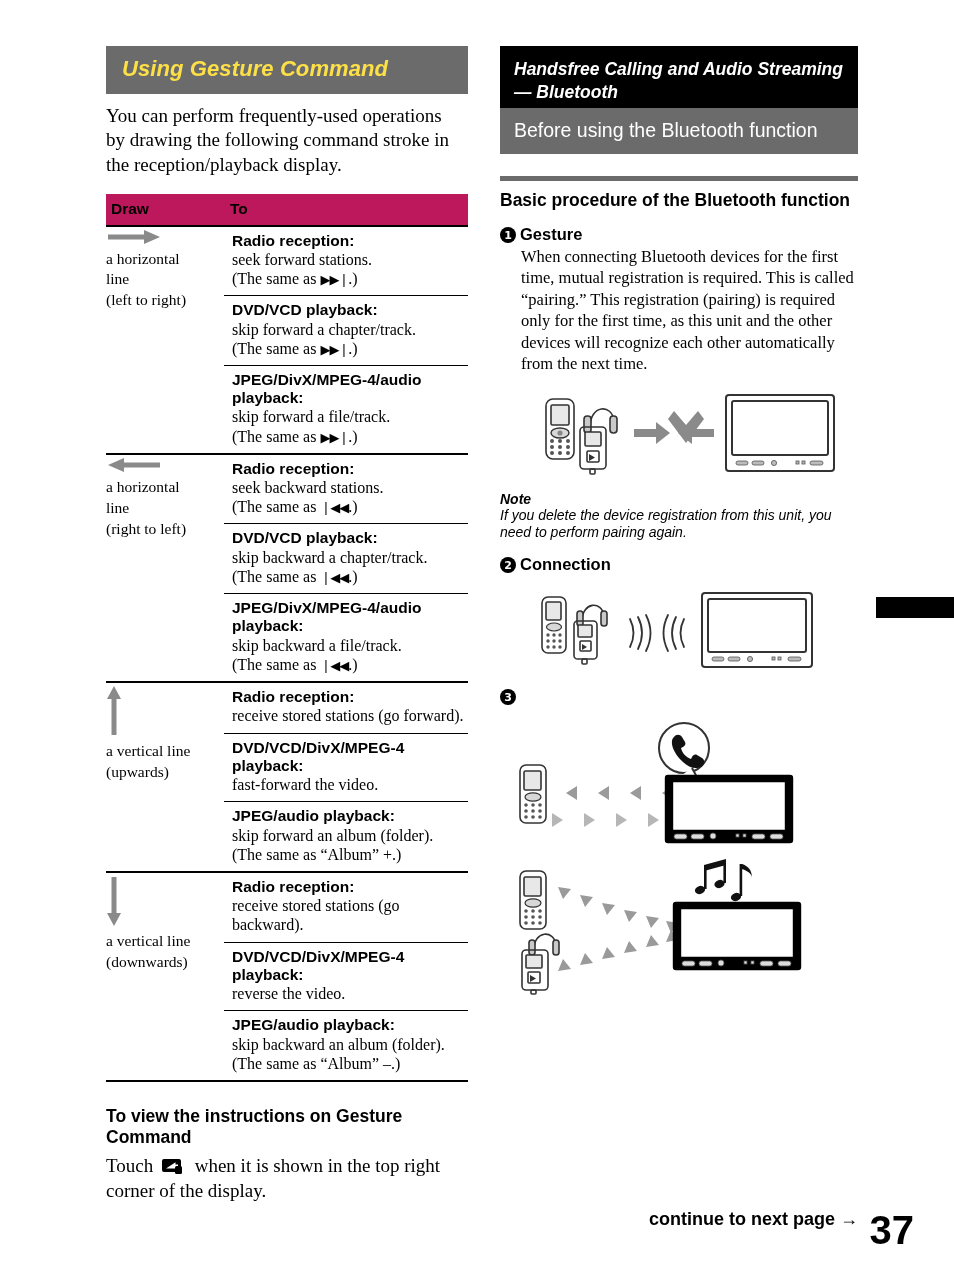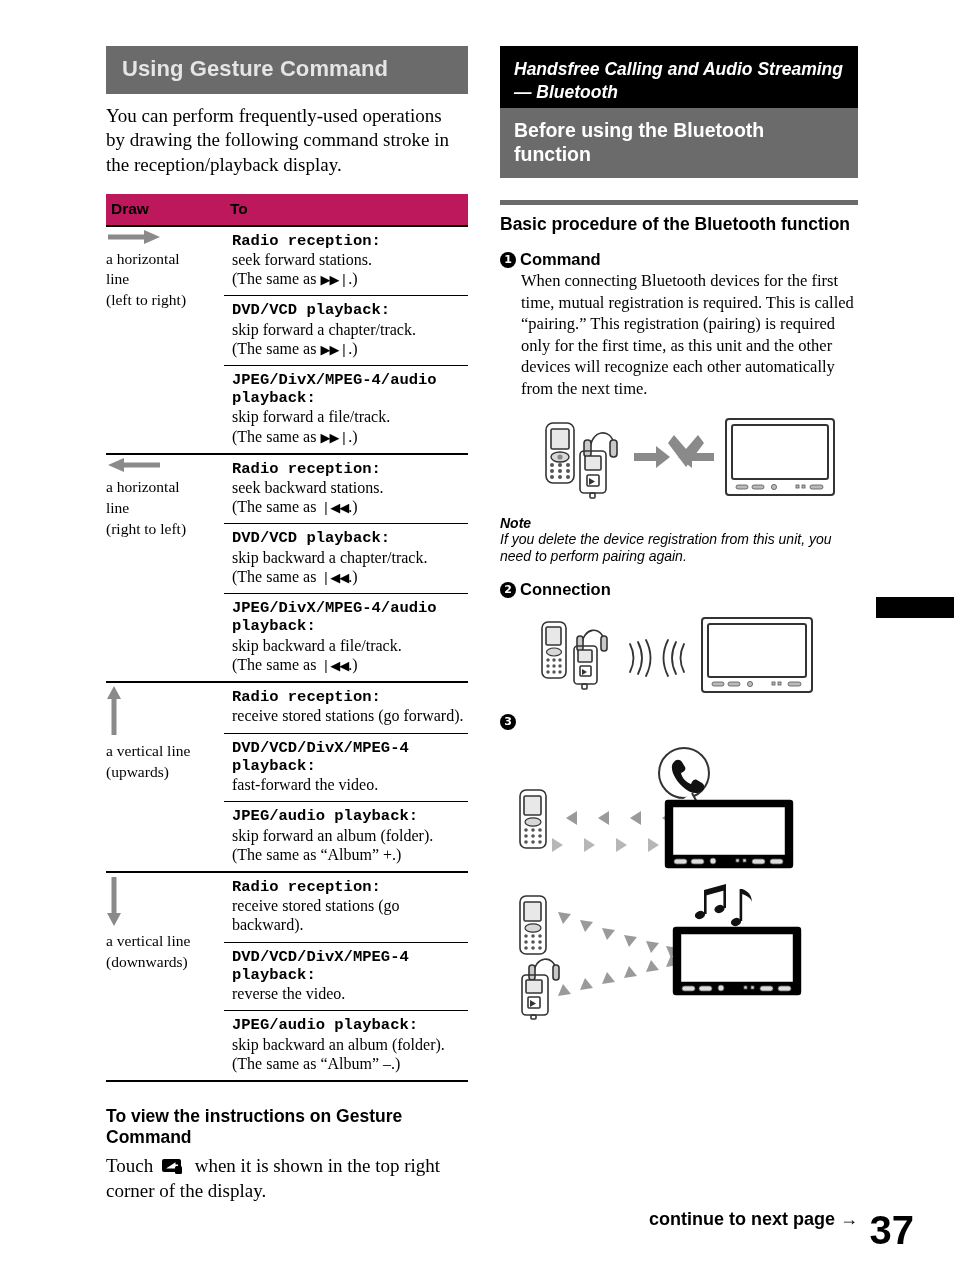--- a/index.html
+++ b/index.html
@@ -13,40 +13,41 @@
     overflow: hidden;
   }
   .page { position: relative; width: 954px; height: 1268px; }
 
   
   .col-left  { position:absolute; left:106px; top:46px;  width:362px; }
   .col-right { position:absolute; left:500px; top:46px;  width:358px; }
 
   
   .bar-gray {
-    background: #6b6b6b; color:#e5e5e5;
+    background: #6b6b6b; color:#fde047;
     font-family: "Liberation Sans", sans-serif;
     font-weight: bold;
     font-size: 22px;
     letter-spacing: .1px;
     padding: 10px 16px 12px 16px;
     line-height: 1.16;
+    font-style: italic;
   }
   .bar-black {
     background: #000; color:#fff;
     font-family: "Liberation Sans", sans-serif;
     font-weight: bold; font-style: italic;
     font-size: 17.5px;
     padding: 12px 14px 4px 14px;
     line-height: 1.30;
   }
   .bar-gray2 {
     background: #6b6b6b; color:#fff;
     font-family: "Liberation Sans", sans-serif;
-    font-weight: bold;
+    font-weight: normal;
     font-size: 19.5px;
     padding: 10px 14px 12px 14px;
     line-height: 1.25;
   }
   .rule-gray { height:5px; background:#6b6b6b; margin:22px 0 9px 0; }
   .h-sub {
     font-family:"Liberation Sans", sans-serif;
     font-weight:bold; font-size:17.5px; line-height:1.22; margin:0;
   }
 
@@ -66,21 +67,21 @@
   table.gesture td { vertical-align:top; padding:0; }
   td.drawcell {
     width:118px; font-size:15.5px; line-height:1.22;
     border-bottom:2px solid #000; padding:6px 3px 8px 3px;
     vertical-align: middle;
   }
   td.tocell { padding:0; border-bottom:2px solid #000; }
   .sub { padding:5px 4px 7px 8px; border-bottom:1px solid #000; }
   .sub:last-child { border-bottom:none; }
   .sub .t {
-    font-family:Liberation Mono, monospace; font-weight:bold;
+    font-family:Liberation Sans, sans-serif; font-weight:bold;
     font-size:15.5px; line-height:1.18;
   }
   .sub .d { font-size:16px; line-height:1.20; }
   .gly { font-family:"DejaVu Sans", sans-serif; font-size:13px; letter-spacing:-1px; }
 
   .arrow-wrap { display:block; margin:2px 0 5px 0; line-height:0; }
   .drawlabel { display:block; margin-top:2px; }
 
   
   .h-bold-sans {
@@ -278,21 +279,21 @@
 
     <div class="bar-gray2">Before using the Bluetooth function</div>
 
     <div class="rule-gray"></div>
 
     <div class="h-sub">Basic procedure of the Bluetooth function</div>
 
     <div class="step">
       <div class="step-h">
         <span class="num">1</span>
-        <span>Command</span>
+        <span>Gesture</span>
       </div>
       <div class="step-body">When connecting Bluetooth devices for the first time, mutual registration is required. This is called “pairing.” This registration (pairing) is required only for the first time, as this unit and the other devices will recognize each other automatically from the next time.</div>
     </div>
 
     <div class="figure" style="margin-left:18px;">
       <svg width="320" height="86" viewBox="0 0 320 86">
         <g fill="none" stroke="#333" stroke-width="1.6">
           <rect x="28" y="8" width="28" height="60" rx="7"></rect>
           <rect x="33" y="14" width="18" height="20" rx="1.5" fill="#e8e8e8"></rect>
         </g>

